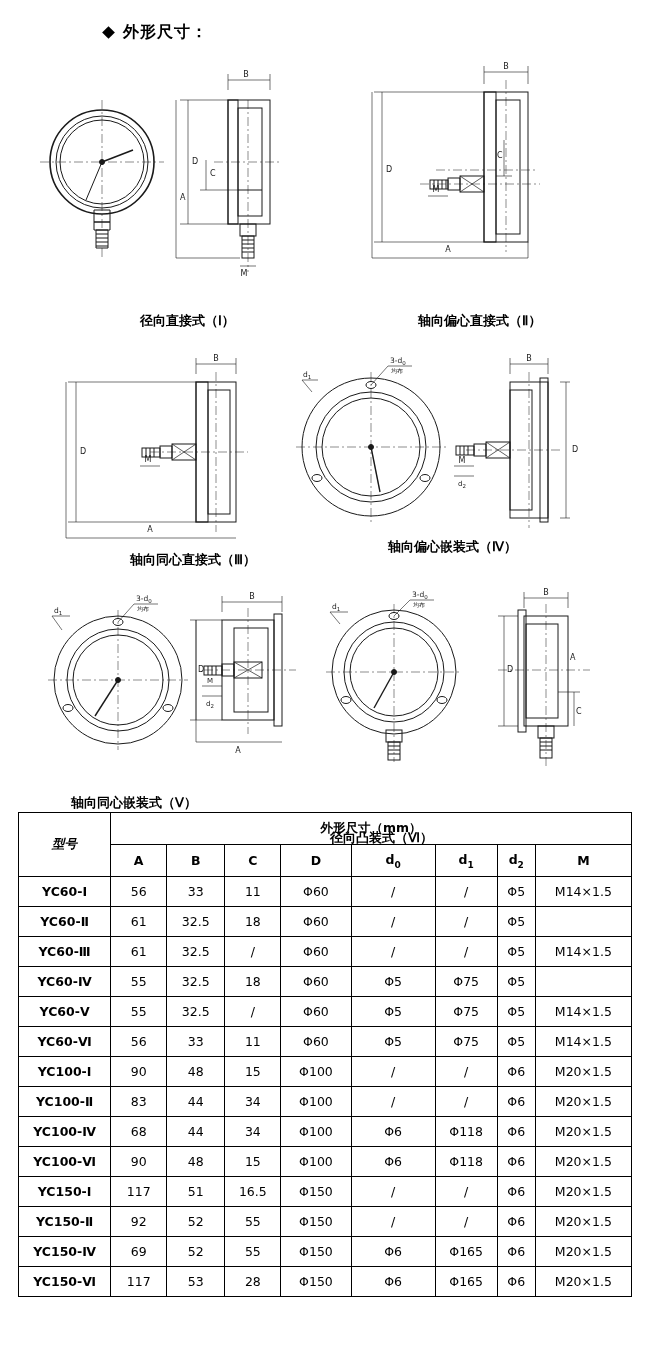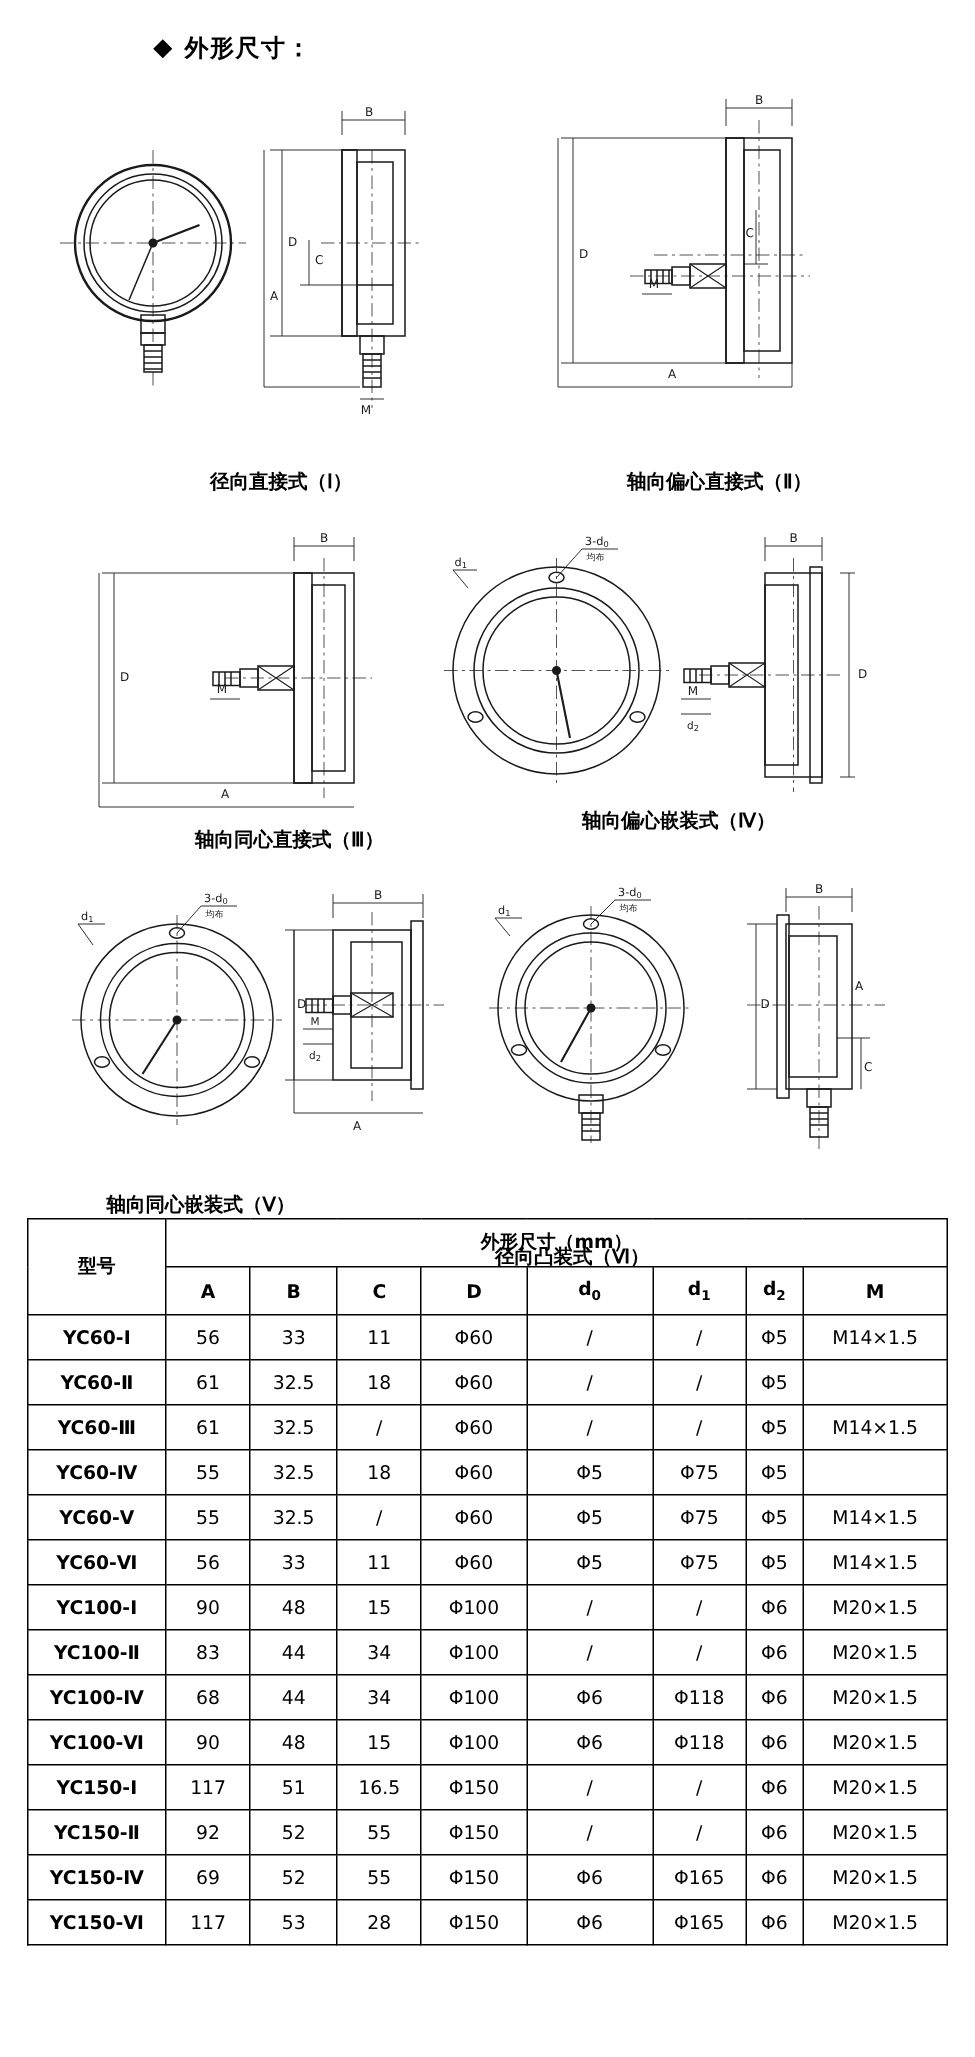--- a/index.html
+++ b/index.html
@@ -68,21 +68,21 @@
     border: 1px solid #000;
     text-align: center;
     height: 30px;
     padding: 0;
     font-weight: normal;
   }
   .spec-table thead th {
     font-weight: bold;
     height: 32px;
   }
-  .spec-table .col-model { width: 92px; }
+  .spec-table .col-model { width: 92px; font-style: italic; }
   .spec-table .col-a { width: 56px; }
   .spec-table .col-b { width: 58px; }
   .spec-table .col-c { width: 56px; }
   .spec-table .col-d { width: 70px; }
   .spec-table .col-d0 { width: 84px; }
   .spec-table .col-d1 { width: 62px; }
   .spec-table .col-d2 { width: 38px; }
   .spec-table .col-m { width: 96px; }
   .spec-table td.model { font-weight: bold; }
   .spec-table .sub { font-size: 9px; vertical-align: sub; }

